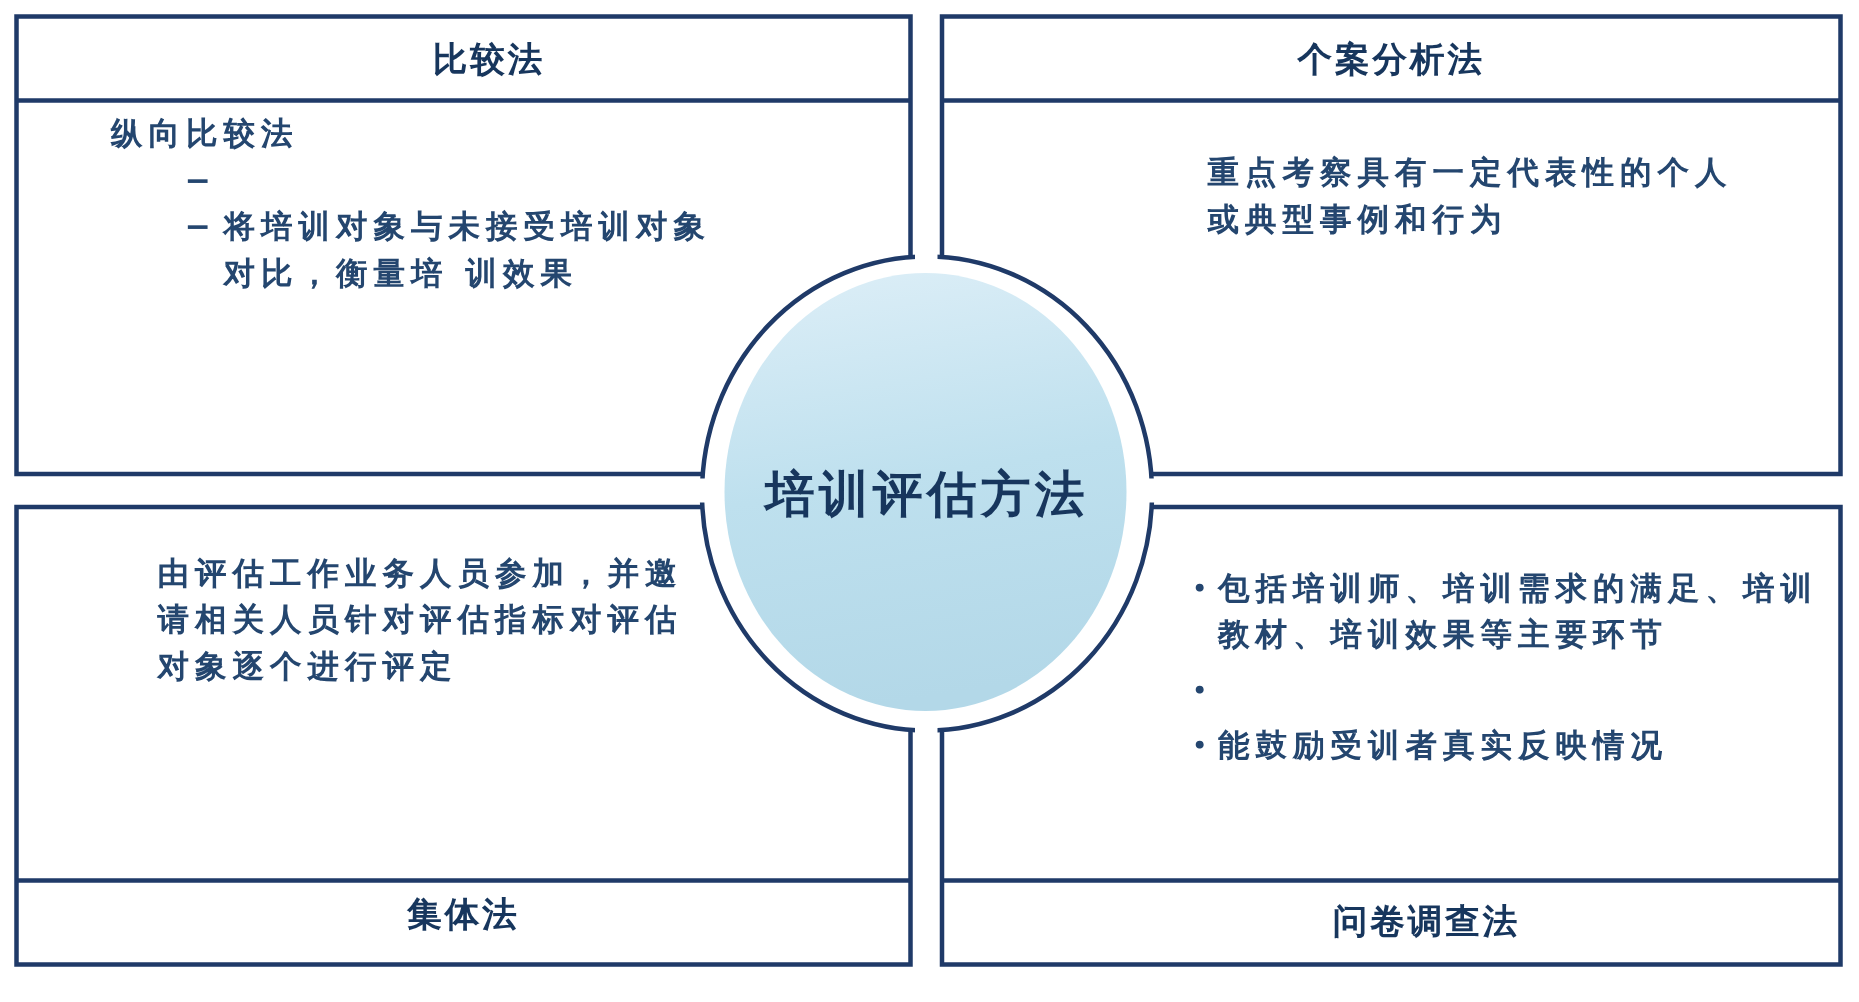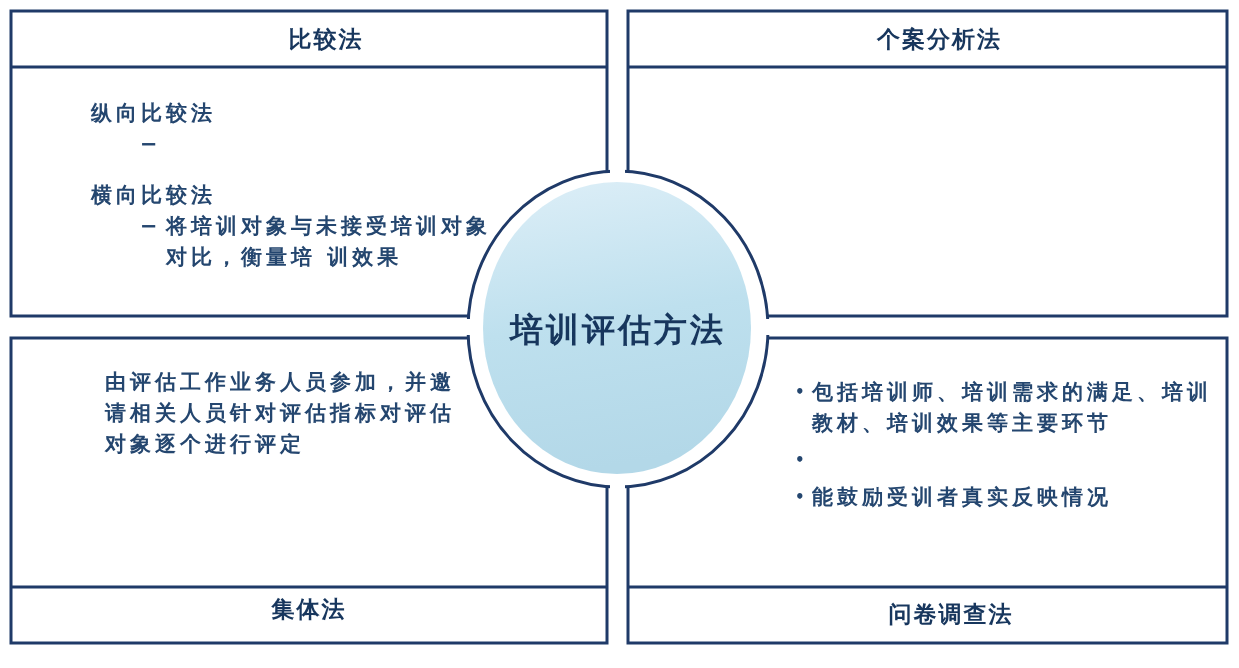--- a/index.html
+++ b/index.html
@@ -7,31 +7,31 @@
     width: 1239px; height: 668px; position: relative; overflow: hidden;
     font-family: "DejaVu Sans", "Liberation Sans", sans-serif;
   }
   .stage { position: absolute; left: 0; top: 0; }
 
   .quad-title {
     position: absolute; display: flex; align-items: center; justify-content: center;
     font-size: 23px; font-weight: bold; letter-spacing: 2px; color: #17365d;
   }
   .t-tl { left: 28px;  top: 12px;  width: 596px; height: 55px; }
-  .t-tr { left: 628px; top: 12px;  width: 599px; height: 55px; padding-left: 12px; }
+  .t-tr { left: 628px; top: 12px;  width: 599px; height: 55px; }
   .t-bl { left: 11px;  top: 587px; width: 596px; height: 44px; }
   .t-br { left: 628px; top: 587px; width: 646px; height: 55px; }
 
   .body-block {
     position: absolute; color: #24466f; font-size: 21px; font-weight: bold;
     letter-spacing: 4px; line-height: 31px;
   }
   .pre { white-space: pre-line; }
 
-  .blk-tl { left: 91px;  top: 74px;  width: 480px; margin-top: 24px; }
+  .blk-tl { left: 74px;  top: 74px;  width: 480px; }
   .blk-tr { left: 805px; top: 100px; width: 410px; }
   .blk-bl { left: 105px; top: 367px; width: 470px; }
   .blk-br { left: 795px; top: 377px; width: 430px; }
 
   .dash-row { display: flex; margin-left: 49px; }
   .dash-mark { width: 26px; flex: 0 0 26px; letter-spacing: 0; }
   .cmp-item2 { margin-top: 20px; }
 
   .para + .para { margin-top: 20px; }
   .blk-bl .para + .para { margin-top: 28px; }
@@ -78,29 +78,30 @@
 <div class="quad-title t-tl">比较法</div>
 <div class="quad-title t-tr">个案分析法</div>
 <div class="quad-title t-bl">集体法</div>
 <div class="quad-title t-br">问卷调查法</div>
 
 <div class="body-block blk-tl">
   <div>纵向比较法</div>
   <div class="dash-row">
     <span class="dash-mark">−</span>
   </div>
-  <div class="cmp-item2">横向比较法</div>
   <div class="dash-row">
     <span class="dash-mark">−</span>
     <span class="pre">将培训对象与未接受培训对象
 对比，衡量培 训效果</span>
   </div>
 </div>
 
 <div class="body-block blk-tr">
+  <div class="para pre">重点考察具有一定代表性的个人
+或典型事例和行为</div>
 </div>
 
 <div class="body-block blk-bl">
   <div class="para pre">由评估工作业务人员参加，并邀
 请相关人员针对评估指标对评估
 对象逐个进行评定</div>
 </div>
 
 <div class="body-block blk-br">
   <div class="bullet-row">

